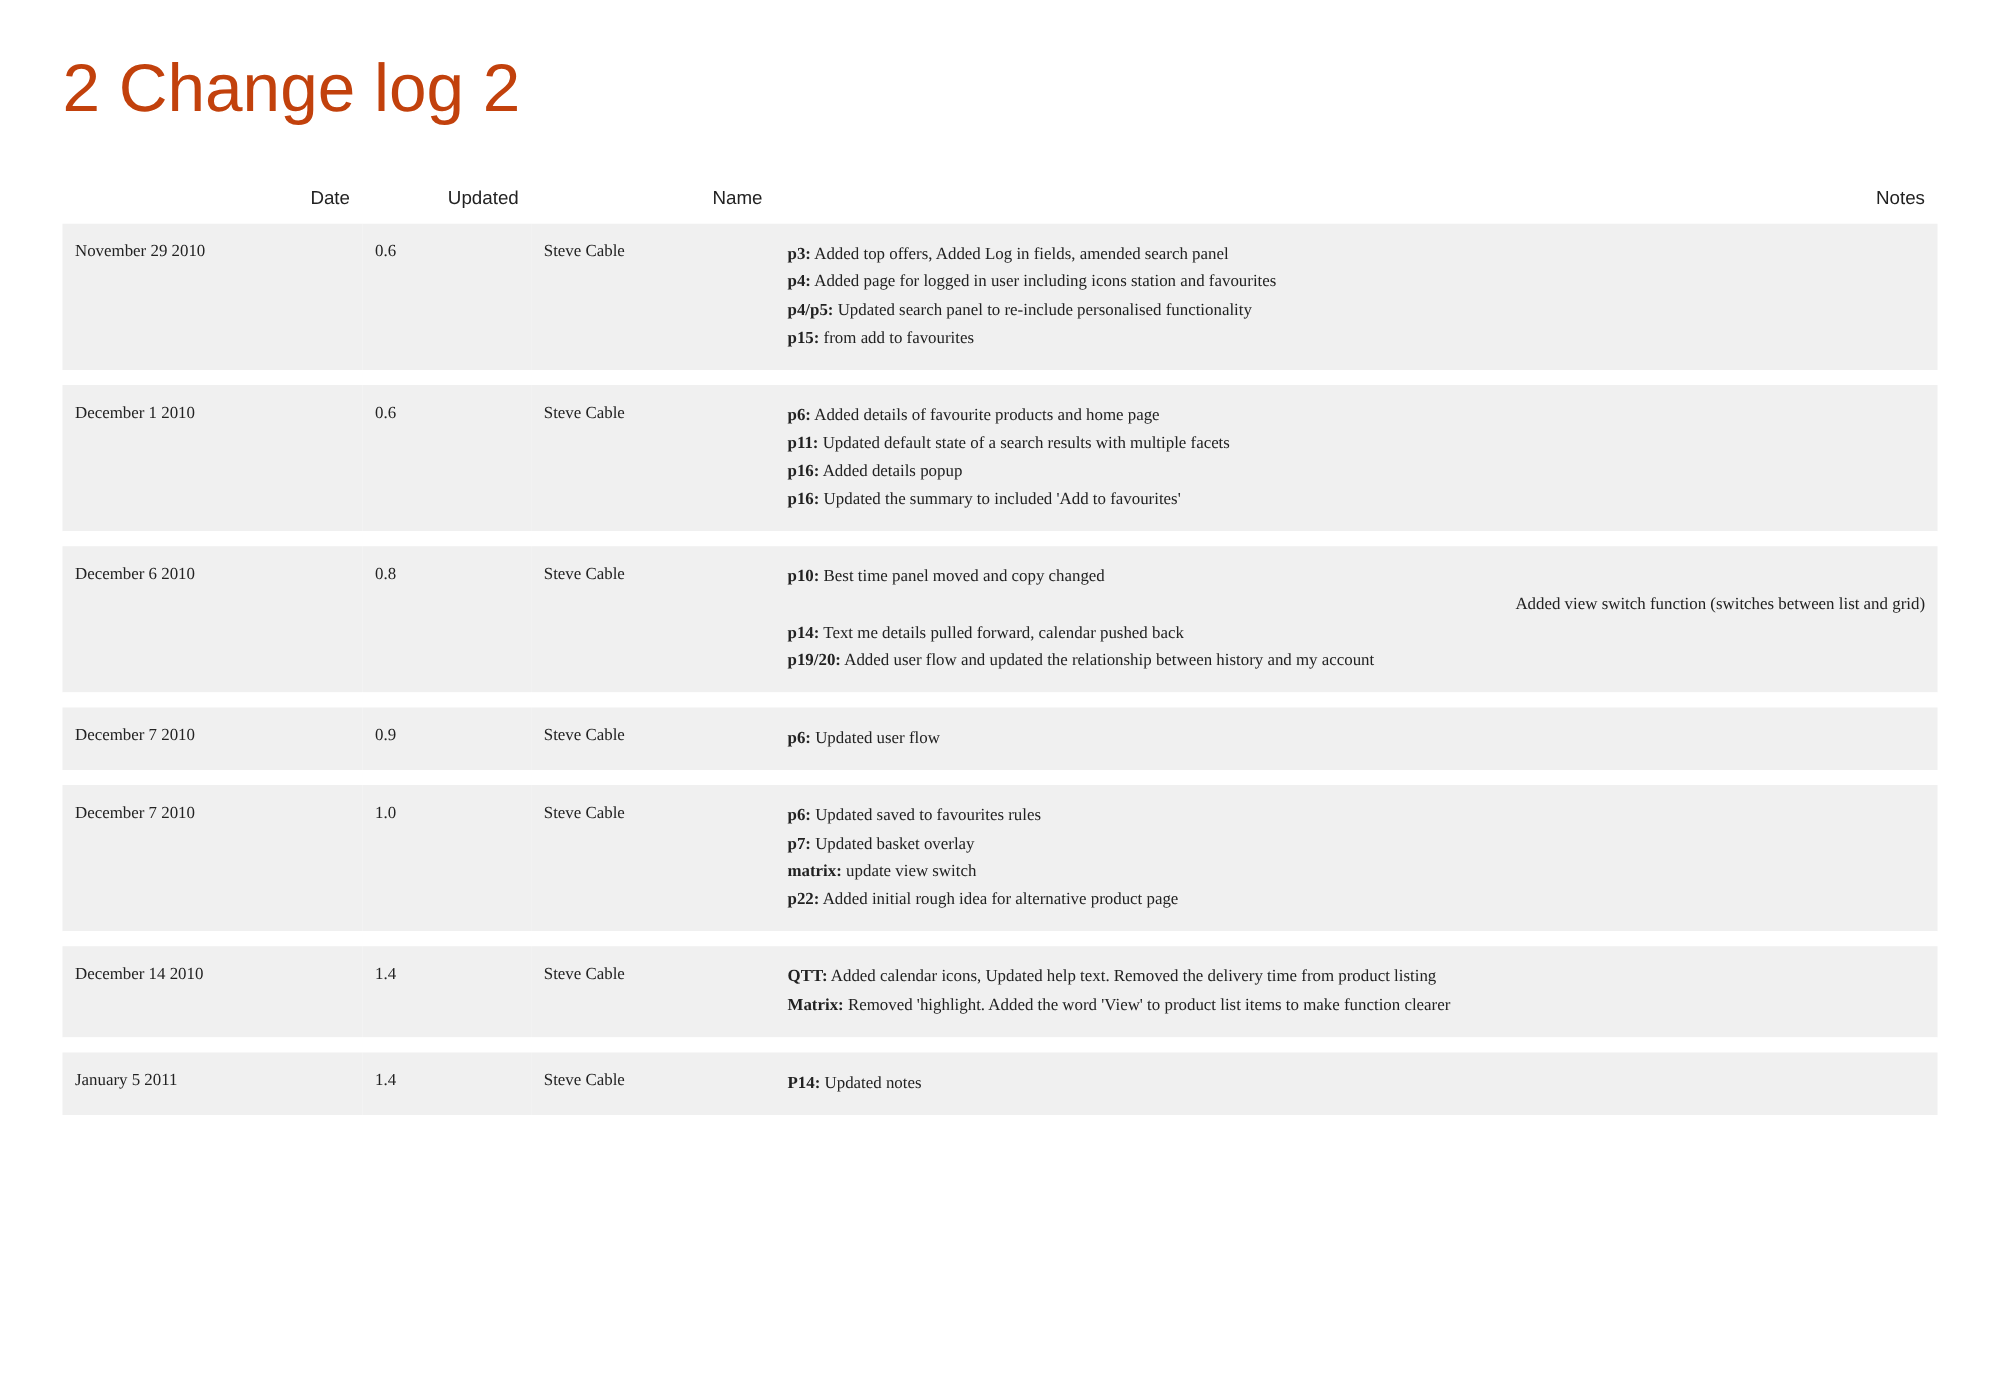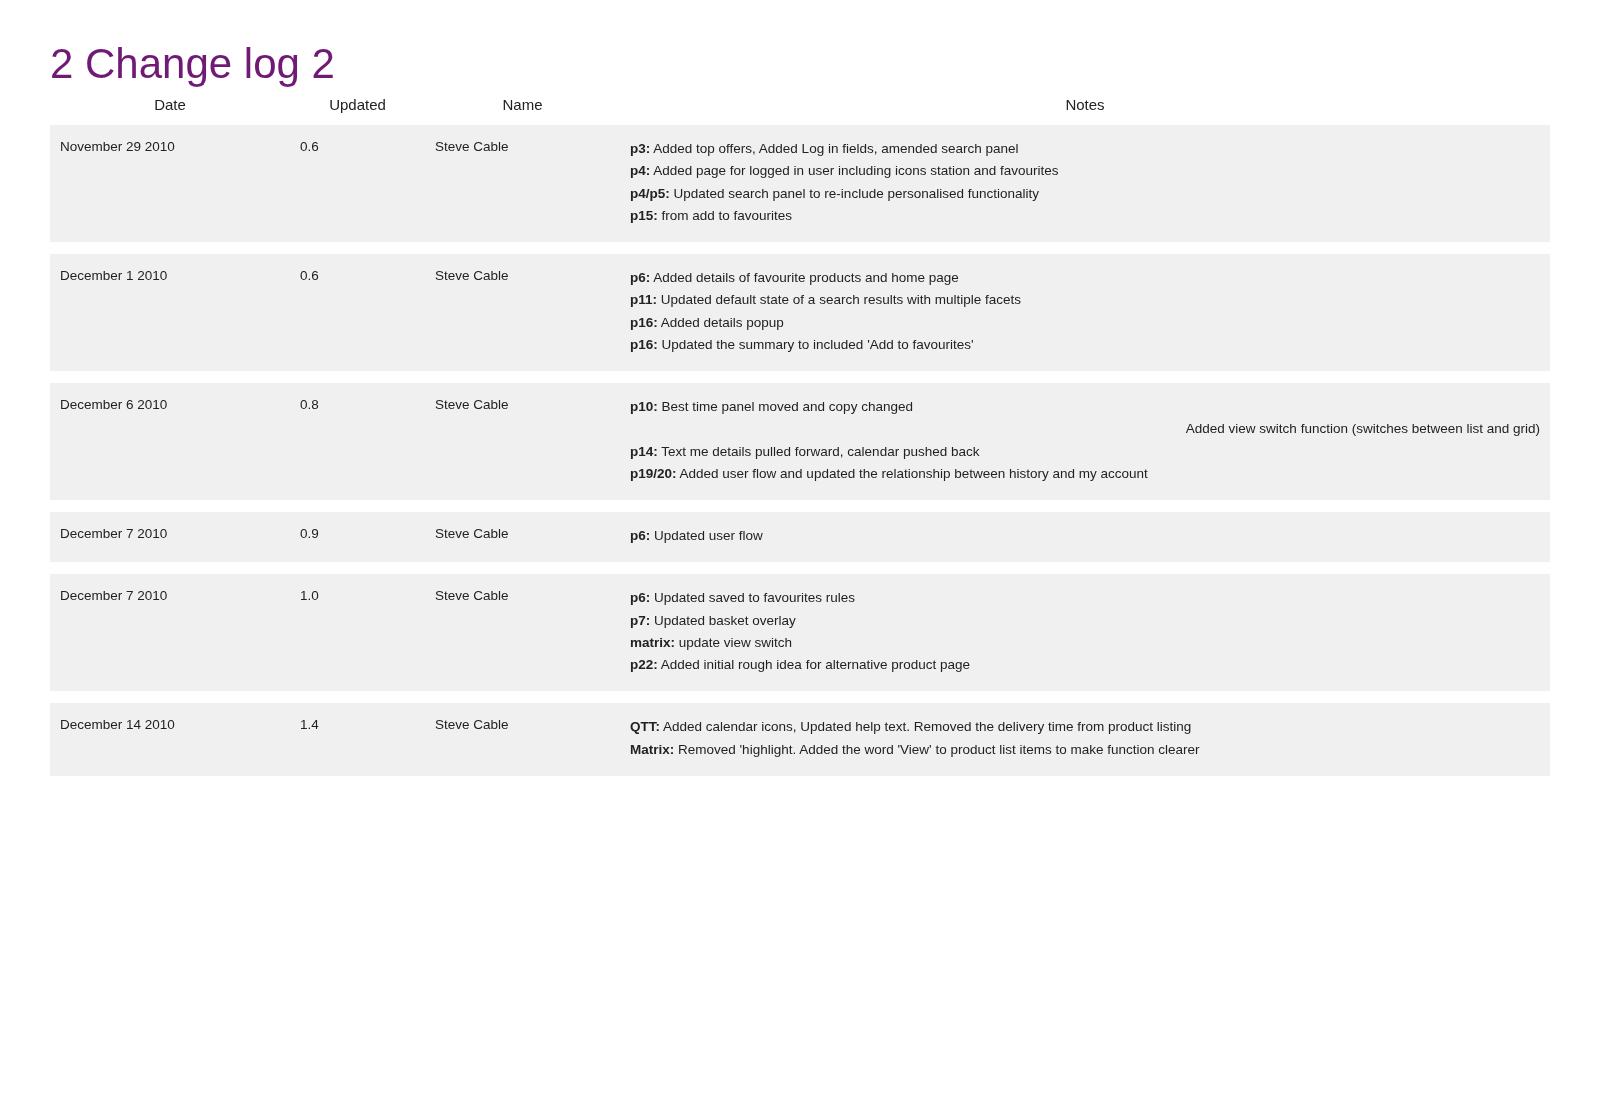--- a/index.html
+++ b/index.html
@@ -11,48 +11,50 @@
     body {
       font-family: Arial, Helvetica, sans-serif;
       font-size: 14px;
       color: #222;
       background: #fff;
       padding: 40px 50px;
       max-width: 1600px;
     }
 
     h1 {
-      font-size: 42px;
+      font-size: 54px;
       font-weight: 400;
-      color: #701a75;
+      color: #c2410c;
+      margin-bottom: 40px;
     }
 
     table {
       width: 100%;
       border-collapse: collapse;
       table-layout: fixed;
     }
 
     col.col-date    { width: 16%; }
     col.col-version { width: 9%; }
     col.col-name    { width: 13%; }
     col.col-notes   { width: 62%; }
 
     thead th {
-      text-align: center;
+      text-align: right;
       font-weight: normal;
       font-size: 15px;
       color: #222;
       padding: 8px 10px 12px 10px;
       border-bottom: none;
     }
 
     tbody tr {
       background: #f0f0f0;
       vertical-align: top;
+      font-family: Liberation Serif, serif;
     }
 
     tbody tr:nth-child(odd) {
       background: #f0f0f0;
     }
 
     tbody tr:nth-child(even) {
       background: #f0f0f0;
     }
 
@@ -184,14 +186,22 @@
         <td class="col-version-cell">1.4</td>
         <td>Steve Cable</td>
         <td class="notes-cell">
           <p><strong class="bold-label">QTT:</strong><span> Added calendar icons,  Updated help text. Removed the delivery time from product listing</span></p>
           <p><strong class="bold-label">Matrix:</strong><span> Removed 'highlight. Added the word 'View' to product list items to make function clearer</span></p>
         </td>
       </tr>
       <tr class="spacer-row">
         <td colspan="4" style="padding: 0px; height: 10px; background-color: rgb(255, 255, 255);"></td>
       </tr>
+      <tr>
+        <td>January 5 2011</td>
+        <td class="col-version-cell">1.4</td>
+        <td>Steve Cable</td>
+        <td class="notes-cell">
+          <p><strong class="bold-label">P14:</strong><span> Updated notes</span></p>
+        </td>
+      </tr>
     </tbody>
 </table>
 
 </body></html>

